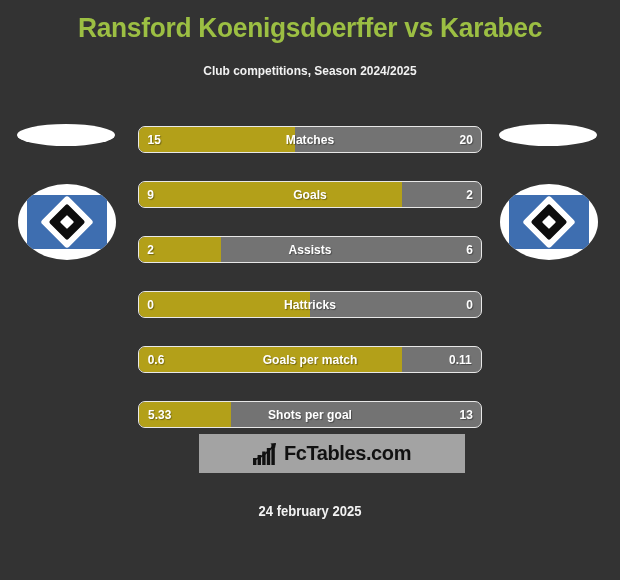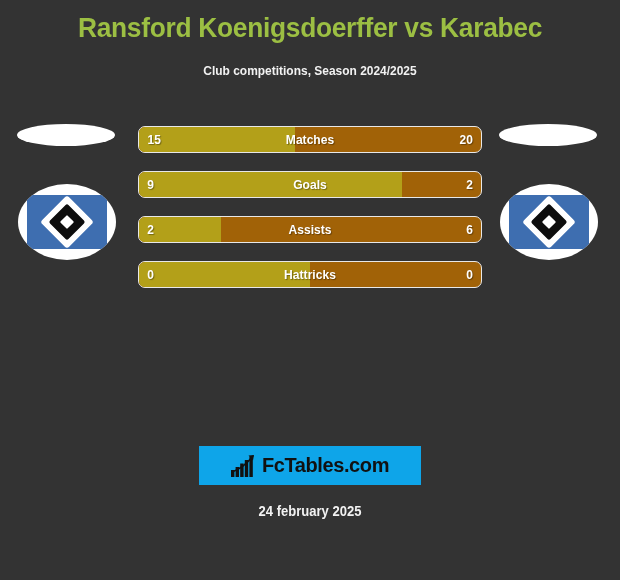--- a/index.html
+++ b/index.html
@@ -124,23 +124,23 @@
     position: absolute;
     left: 138px;
     top: 126px;
     width: 344px;
   }
 
   .bar-row {
     position: relative;
     width: 344px;
     height: 27px;
-    margin-bottom: 18px;
+    margin-bottom: 28px;
     border-radius: 7px;
-    background: #a16207;
+    background: #737373;
     border: 1px solid #e8e8e8;
     overflow: hidden;
   }
 
   .bar-fill {
     position: absolute;
     left: 0; top: 0; bottom: 0;
     background: #b3a019;
   }
 
@@ -170,24 +170,24 @@
     transform: scaleX(0.92);
     white-space: nowrap;
   }
   .bar-home { left: 8px; }
   .bar-away { right: 8px; }
 
   
   .logo-box {
     position: absolute;
     left: 199px;
-    top: 446px;
-    width: 222px;
+    top: 434px;
+    width: 266px;
     height: 39px;
-    background: #0ea5e9;
+    background: #a3a3a3;
     display: flex;
     align-items: center;
     justify-content: center;
     gap: 5px;
   }
 
   .logo-icon {
     width: 26px;
     height: 22px;
     display: block;
@@ -262,21 +262,33 @@
       <div class="bar-away">6</div>
     </div>
 
     <div class="bar-row">
       <div class="bar-fill" style="width: 50%;"></div>
       <div class="bar-home">0</div>
       <div class="bar-label">Hattricks</div>
       <div class="bar-away">0</div>
     </div>
 
-
+    <div class="bar-row">
+      <div class="bar-fill" style="width: 77%;"></div>
+      <div class="bar-home">0.6</div>
+      <div class="bar-label">Goals per match</div>
+      <div class="bar-away">0.11</div>
+    </div>
+
+    <div class="bar-row">
+      <div class="bar-fill" style="width: 27%;"></div>
+      <div class="bar-home">5.33</div>
+      <div class="bar-label">Shots per goal</div>
+      <div class="bar-away">13</div>
+    </div>
 
 
   </div>
 
   <div class="logo-box">
     <svg class="logo-icon" viewBox="0 0 26 22">
       <rect x="0" y="15" width="3.4" height="7" fill="#111111"></rect>
       <rect x="4.6" y="12" width="3.4" height="10" fill="#111111"></rect>
       <rect x="9.2" y="8.5" width="3.4" height="13.5" fill="#111111"></rect>
       <rect x="13.8" y="5" width="3.4" height="17" fill="#111111"></rect>

